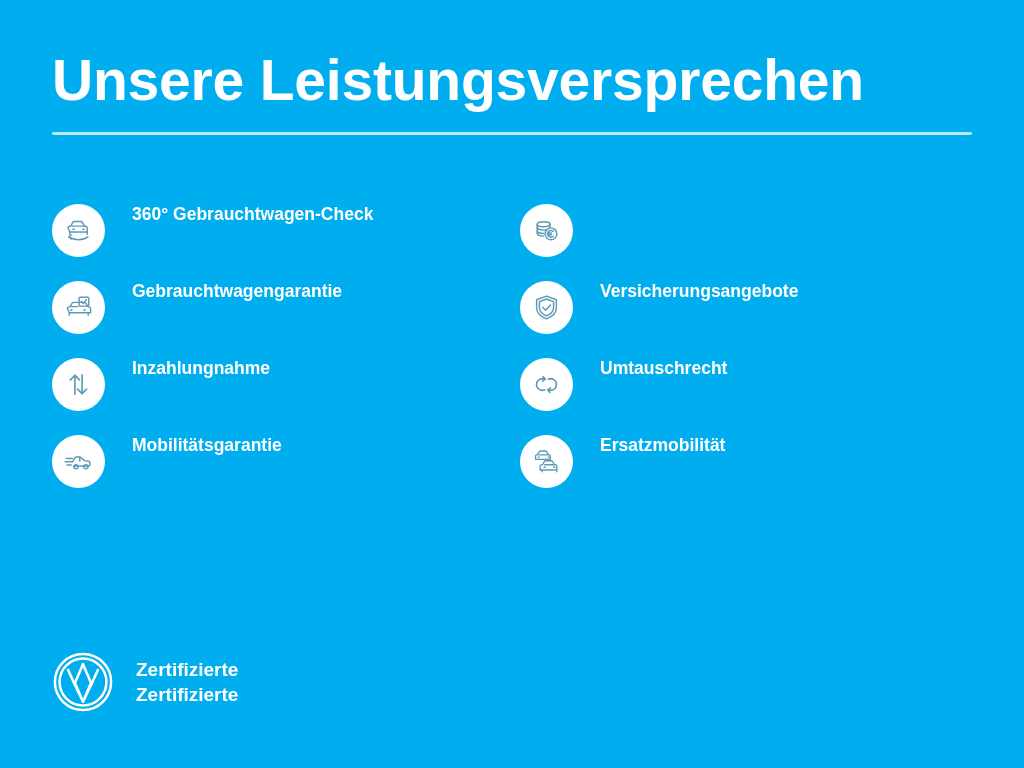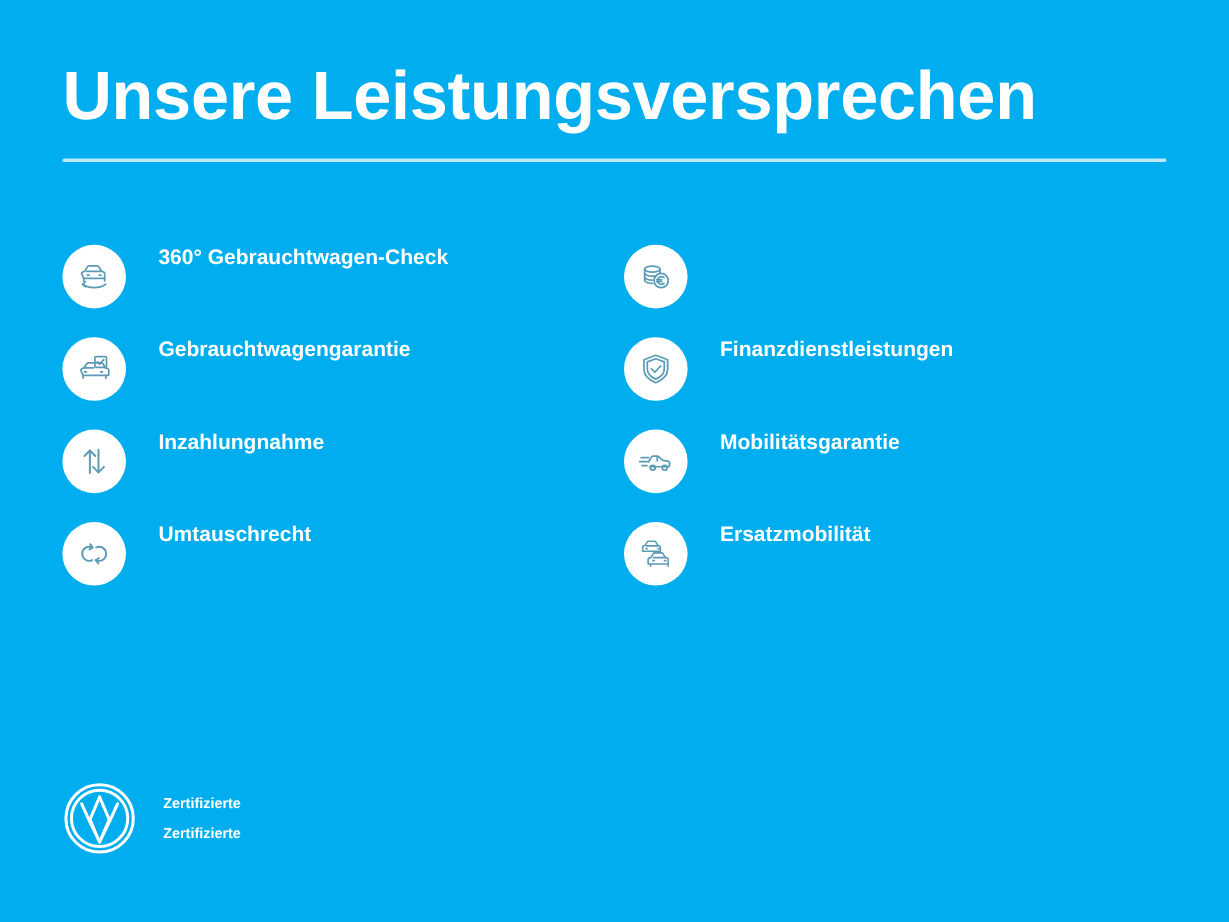--- a/index.html
+++ b/index.html
@@ -100,21 +100,21 @@
     width: 62px;
     height: 62px;
     flex: 0 0 auto;
   }
   .brand-logo svg {
     display: block;
     width: 62px;
     height: 62px;
   }
   .brand-text {
-    font-size: 12px;
+    font-size: 19px;
     font-weight: bold;
     color: #FFFFFF;
     line-height: 25px;
   }
   .brand-text span { display: block; white-space: nowrap; }
 </style>
 </head>
 <body>
 
 <div class="slide">
@@ -169,59 +169,59 @@
     </div>
 
     <div class="benefit">
       <span class="benefit-icon">
         <svg viewBox="0 0 32 32" fill="none" stroke="#5B9BB5" stroke-width="1.5" stroke-linecap="round" stroke-linejoin="round">
           <path d="M16 4.2 5.8 8v8.3c0 4.7 4.1 9.1 10.2 11.5 6.1-2.4 10.2-6.8 10.2-11.5V8z"></path>
           <path d="M16 7.2 8.7 9.9v6.1c0 3.5 3 6.9 7.3 8.7 4.3-1.8 7.3-5.2 7.3-8.7V9.9z"></path>
           <path d="m12.2 15.8 2.9 3 5-5.4"></path>
         </svg>
       </span>
-      <span class="benefit-label">Finanzdienstleistungen</span>
+      <span class="benefit-label">Versicherungsangebote</span>
     </div>
 
     <div class="benefit">
       <span class="benefit-icon">
         <svg viewBox="0 0 32 32" fill="none" stroke="#5B9BB5" stroke-width="1.7" stroke-linecap="round" stroke-linejoin="round">
           <path d="M12.3 26V6.6"></path>
           <path d="m7.6 11.3 4.7-4.7 4.7 4.7"></path>
           <path d="M19.7 6v19.4"></path>
           <path d="m15 20.7 4.7 4.7 4.7-4.7"></path>
         </svg>
       </span>
       <span class="benefit-label">Inzahlungnahme</span>
     </div>
 
 
     <div class="benefit">
       <span class="benefit-icon">
+        <svg viewBox="0 0 32 32" fill="none" stroke="#5B9BB5" stroke-width="1.6" stroke-linecap="round" stroke-linejoin="round">
+          <path d="M14.3 10.6a6 6 0 1 0 0 10.8"></path>
+          <path d="m12.5 7.7 2.3 2.8-3 1.9"></path>
+          <path d="M17.7 21.4a6 6 0 1 0 0-10.8"></path>
+          <path d="m19.5 24.3-2.3-2.8 3-1.9"></path>
+        </svg>
+      </span>
+      <span class="benefit-label">Umtauschrecht</span>
+    </div>
+
+    <div class="benefit">
+      <span class="benefit-icon">
         <svg viewBox="0 0 32 32" fill="none" stroke="#5B9BB5" stroke-width="1.5" stroke-linecap="round" stroke-linejoin="round">
           <path d="M10.9 20.6h15.3c.9 0 1.6-.7 1.6-1.6v-1.6c0-.8-.6-1.5-1.4-1.6l-4.3-.7-3.7-3.2c-.4-.3-.9-.5-1.4-.5h-3.3c-.6 0-1.2.3-1.5.9l-2.3 4"></path>
           <path d="M17.3 11.4v4.1"></path>
           <circle cx="13.4" cy="21.5" r="2.1"></circle>
           <circle cx="23.6" cy="21.5" r="2.1"></circle>
           <path d="M3.4 12.8h6.2M2.2 16.2h7.1M4.2 19.6h4.3"></path>
         </svg>
       </span>
       <span class="benefit-label">Mobilitätsgarantie</span>
-    </div>
-
-    <div class="benefit">
-      <span class="benefit-icon">
-        <svg viewBox="0 0 32 32" fill="none" stroke="#5B9BB5" stroke-width="1.6" stroke-linecap="round" stroke-linejoin="round">
-          <path d="M14.3 10.6a6 6 0 1 0 0 10.8"></path>
-          <path d="m12.5 7.7 2.3 2.8-3 1.9"></path>
-          <path d="M17.7 21.4a6 6 0 1 0 0-10.8"></path>
-          <path d="m19.5 24.3-2.3-2.8 3-1.9"></path>
-        </svg>
-      </span>
-      <span class="benefit-label">Umtauschrecht</span>
     </div>
 
     <div class="benefit">
       <span class="benefit-icon">
         <svg viewBox="0 0 32 32" fill="none" stroke="#5B9BB5" stroke-width="1.4" stroke-linecap="round" stroke-linejoin="round">
           <path d="M5.5 14.2h13.3v-3.4c0-.6-.4-1.1-.9-1.3l-1.3-.4-1.6-2.7c-.3-.5-.8-.8-1.3-.8h-5c-.6 0-1.1.3-1.3.8L5.8 9.1l-1.3.4c-.5.2-.9.7-.9 1.3v3.4z" transform="translate(1.1 -0.4)"></path>
           <path d="M8 9.2h9.6"></path>
           <path d="M7.5 11.5h1.1M17.9 11.5h1.1"></path>
           <path d="M11.5 24.8h15.1v-3.9c0-.7-.4-1.2-1-1.4l-1.5-.4-1.8-3c-.3-.5-.9-.9-1.5-.9h-5.6c-.6 0-1.2.3-1.5.9l-1.8 3-1.5.4c-.6.2-1 .8-1 1.4v3.9z"></path>
           <path d="M13.9 19.3h10.4"></path>

